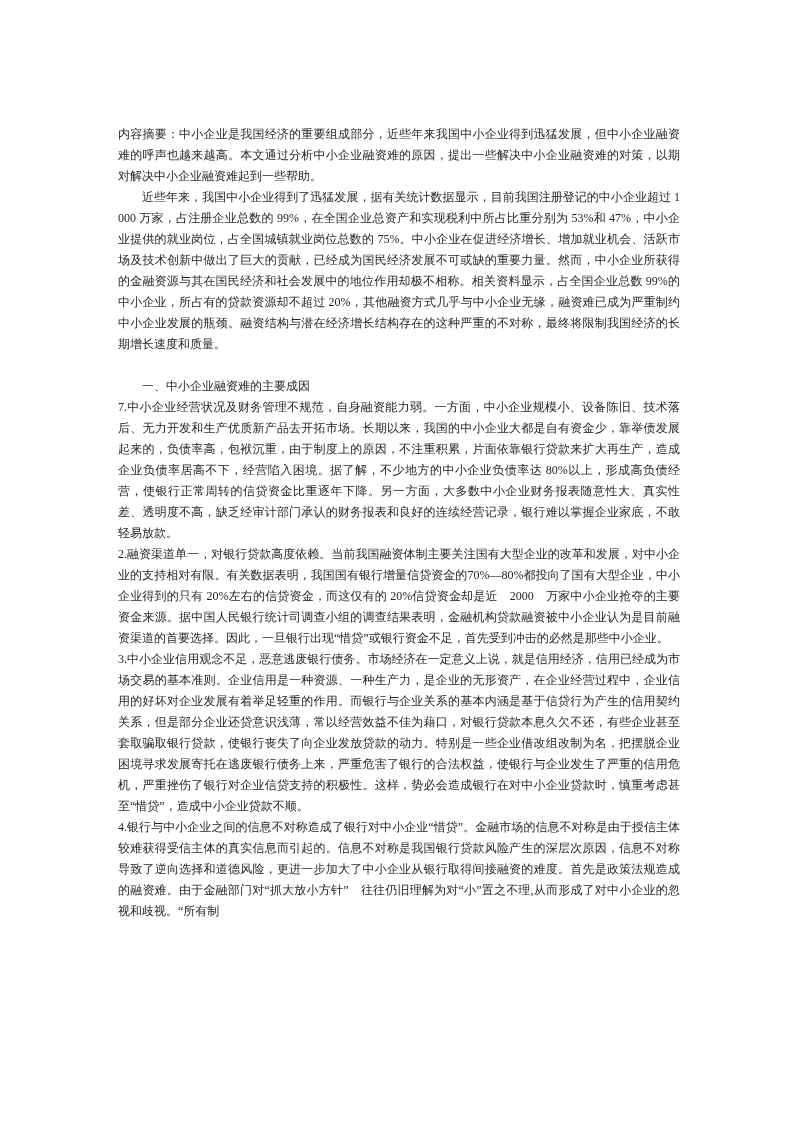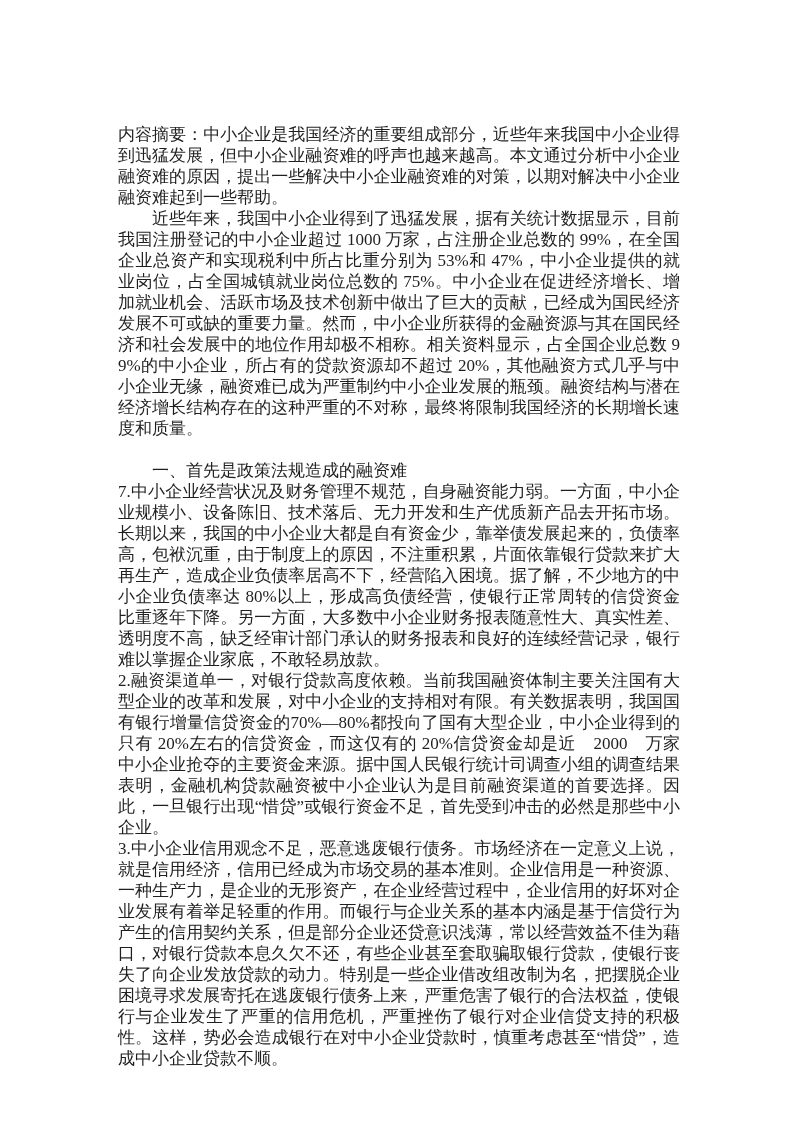--- a/index.html
+++ b/index.html
@@ -12,21 +12,21 @@
     height: 1132px;
     position: relative;
     overflow: hidden;
   }
   .page {
     position: absolute;
     left: 118px;
     top: 124px;
     width: 562px;
     font-family: "Liberation Serif", "DejaVu Serif", serif;
-    font-size: 17px;
+    font-size: 12px;
     line-height: 21px;
     color: #1f1f1f;
     text-align: justify;
   }
   .para {
     margin: 0;
     padding: 0;
     word-break: break-all;
     overflow-wrap: break-word;
   }
@@ -36,17 +36,18 @@
   .para.spaced-before {
     margin-top: 21px;
   }
 </style>
 </head>
 <body>
 
 <div class="page">
   <p class="para">内容摘要：中小企业是我国经济的重要组成部分，近些年来我国中小企业得到迅猛发展，但中小企业融资难的呼声也越来越高。本文通过分析中小企业融资难的原因，提出一些解决中小企业融资难的对策，以期对解决中小企业融资难起到一些帮助。</p>
   <p class="para indent">近些年来，我国中小企业得到了迅猛发展，据有关统计数据显示，目前我国注册登记的中小企业超过 1000 万家，占注册企业总数的 99%，在全国企业总资产和实现税利中所占比重分别为 53%和 47%，中小企业提供的就业岗位，占全国城镇就业岗位总数的 75%。中小企业在促进经济增长、增加就业机会、活跃市场及技术创新中做出了巨大的贡献，已经成为国民经济发展不可或缺的重要力量。然而，中小企业所获得的金融资源与其在国民经济和社会发展中的地位作用却极不相称。相关资料显示，占全国企业总数 99%的中小企业，所占有的贷款资源却不超过 20%，其他融资方式几乎与中小企业无缘，融资难已成为严重制约中小企业发展的瓶颈。融资结构与潜在经济增长结构存在的这种严重的不对称，最终将限制我国经济的长期增长速度和质量。</p>
-  <p class="para indent spaced-before">一、首先是政策法规造成的融资难</p>
+  <p class="para indent spaced-before">一、中小企业融资难的主要成因</p>
   <p class="para">7.中小企业经营状况及财务管理不规范，自身融资能力弱。一方面，中小企业规模小、设备陈旧、技术落后、无力开发和生产优质新产品去开拓市场。长期以来，我国的中小企业大都是自有资金少，靠举债发展起来的，负债率高，包袱沉重，由于制度上的原因，不注重积累，片面依靠银行贷款来扩大再生产，造成企业负债率居高不下，经营陷入困境。据了解，不少地方的中小企业负债率达 80%以上，形成高负债经营，使银行正常周转的信贷资金比重逐年下降。另一方面，大多数中小企业财务报表随意性大、真实性差、透明度不高，缺乏经审计部门承认的财务报表和良好的连续经营记录，银行难以掌握企业家底，不敢轻易放款。</p>
   <p class="para">2.融资渠道单一，对银行贷款高度依赖。当前我国融资体制主要关注国有大型企业的改革和发展，对中小企业的支持相对有限。有关数据表明，我国国有银行增量信贷资金的70%—80%都投向了国有大型企业，中小企业得到的只有 20%左右的信贷资金，而这仅有的 20%信贷资金却是近　2000　万家中小企业抢夺的主要资金来源。据中国人民银行统计司调查小组的调查结果表明，金融机构贷款融资被中小企业认为是目前融资渠道的首要选择。因此，一旦银行出现“惜贷”或银行资金不足，首先受到冲击的必然是那些中小企业。</p>
   <p class="para">3.中小企业信用观念不足，恶意逃废银行债务。市场经济在一定意义上说，就是信用经济，信用已经成为市场交易的基本准则。企业信用是一种资源、一种生产力，是企业的无形资产，在企业经营过程中，企业信用的好坏对企业发展有着举足轻重的作用。而银行与企业关系的基本内涵是基于信贷行为产生的信用契约关系，但是部分企业还贷意识浅薄，常以经营效益不佳为藉口，对银行贷款本息久欠不还，有些企业甚至套取骗取银行贷款，使银行丧失了向企业发放贷款的动力。特别是一些企业借改组改制为名，把摆脱企业困境寻求发展寄托在逃废银行债务上来，严重危害了银行的合法权益，使银行与企业发生了严重的信用危机，严重挫伤了银行对企业信贷支持的积极性。这样，势必会造成银行在对中小企业贷款时，慎重考虑甚至“惜贷”，造成中小企业贷款不顺。</p>
+  <p class="para">4.银行与中小企业之间的信息不对称造成了银行对中小企业“惜贷”。金融市场的信息不对称是由于授信主体较难获得受信主体的真实信息而引起的。信息不对称是我国银行贷款风险产生的深层次原因，信息不对称导致了逆向选择和道德风险，更进一步加大了中小企业从银行取得间接融资的难度。首先是政策法规造成的融资难。由于金融部门对“抓大放小方针”　往往仍旧理解为对“小”置之不理,从而形成了对中小企业的忽视和歧视。“所有制</p>
 </div>
 
 </body></html>

